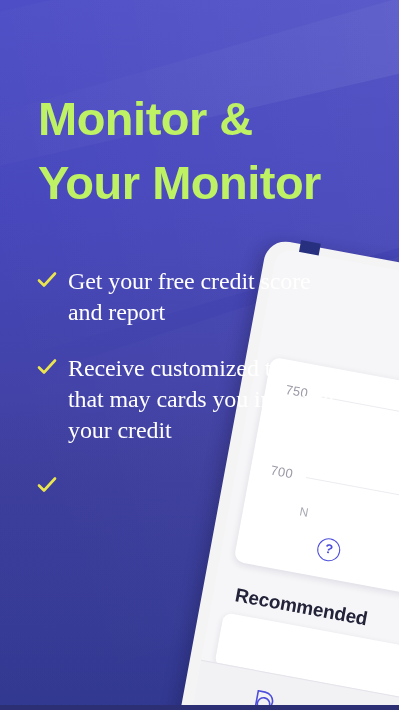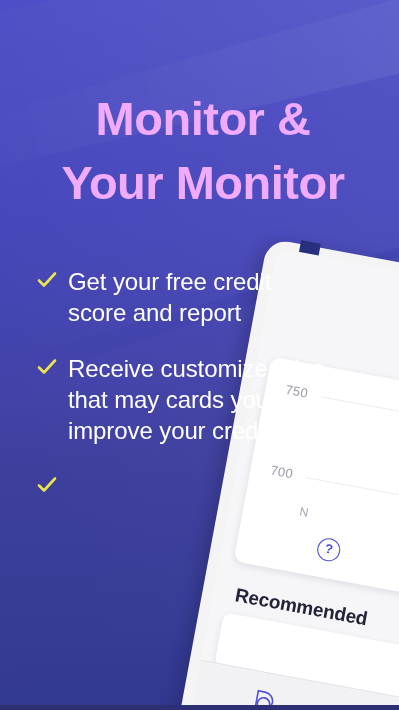--- a/index.html
+++ b/index.html
@@ -61,26 +61,25 @@
     height: 5px;
     background: #2c2f73;
   }
 
   
   .headline {
     position: absolute;
     left: 38px;
     top: 56px;
     width: 330px;
-    color: #f0abfc;
+    color: #bef264;
     font-size: 47px;
     line-height: 64px;
     font-weight: bold;
     letter-spacing: -0.5px;
-    text-align: center;
   }
   .headline .hl-line { display: block; white-space: nowrap; }
 
   
   .bullets {
     position: absolute;
     left: 34px;
     top: 266px;
     width: 300px;
   }
@@ -98,20 +97,21 @@
     height: 18px;
     display: block;
   }
   .bullet .btext {
     display: block;
     color: #ffffff;
     font-size: 24px;
     line-height: 31px;
     font-weight: normal;
     letter-spacing: -0.1px;
+    font-family: Liberation Serif, serif;
   }
 
   
   .phone-wrap {
     position: absolute;
     left: 268px;
     top: 238px;
     width: 290px;
     height: 520px;
     transform: rotate(10.5deg);

